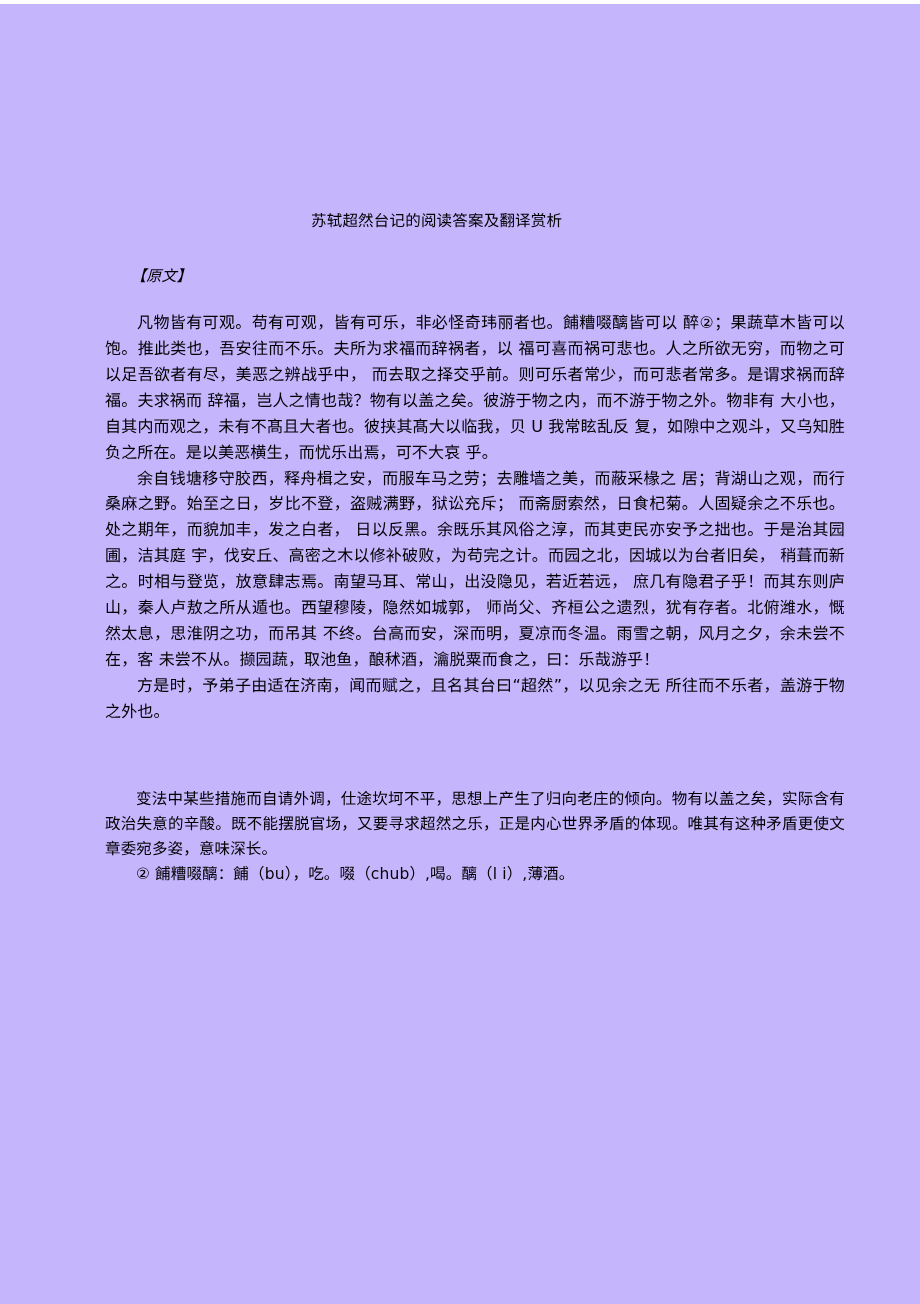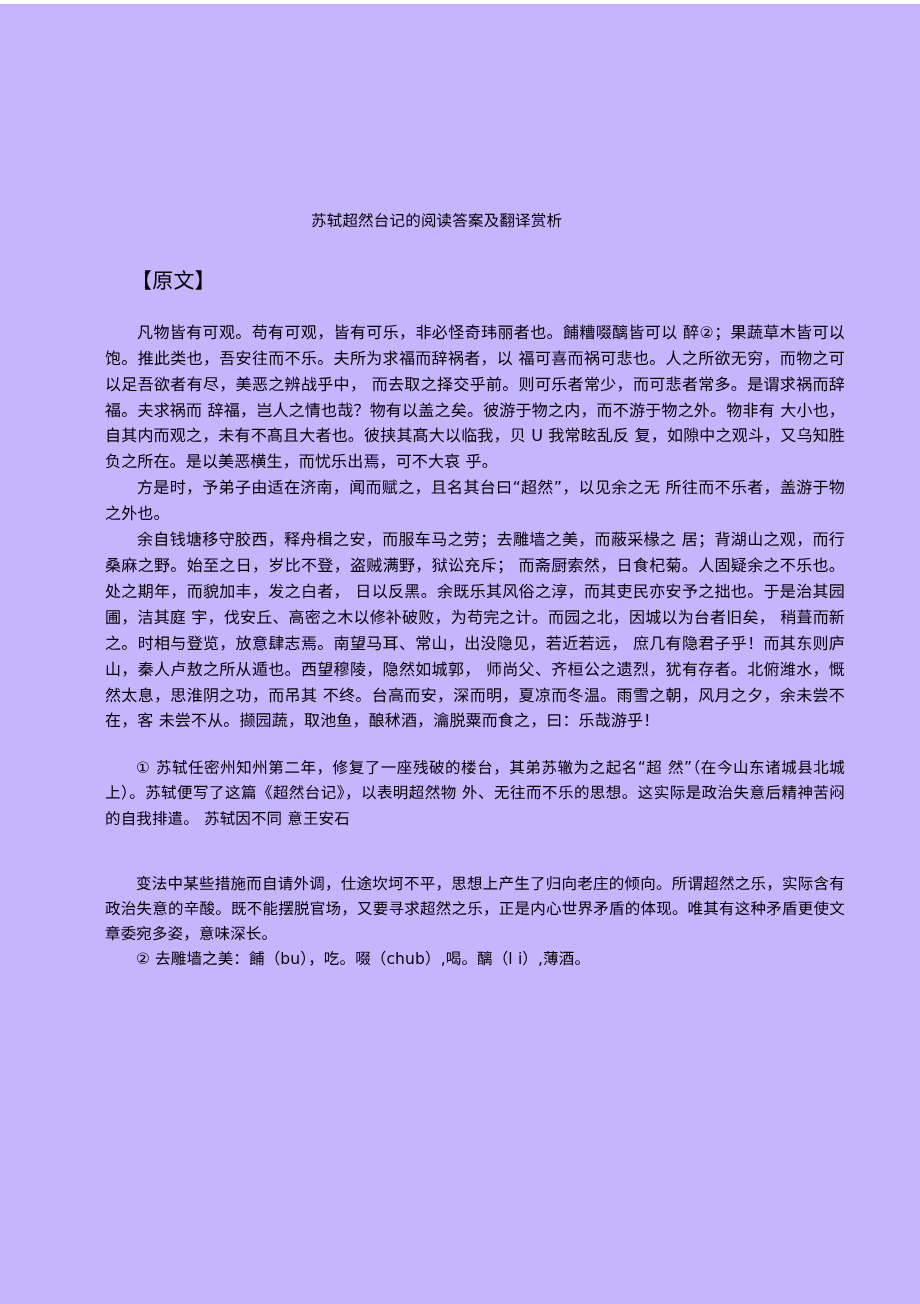--- a/index.html
+++ b/index.html
@@ -30,25 +30,26 @@
   .doc-title {
     font-size: 15.5px;
     line-height: 1.6;
     text-align: left;
     margin: 0 0 30px 0;
     padding-left: 206px;
     letter-spacing: 0.2px;
     white-space: nowrap;
   }
   .section-head {
-    font-size: 21px;
+    font-size: 15px;
     line-height: 1.62;
     margin: 0 0 22px 0;
     padding-left: 26px;
     letter-spacing: 0.2px;
+    font-style: italic;
   }
   .section-head.tight {
     margin: 0;
   }
   p.body-par {
     font-size: 16px;
     line-height: 1.62;
     margin: 0;
     text-align: justify;
     text-justify: inter-character;
@@ -81,29 +82,28 @@
 
 <div class="page">
   <div class="content">
 
     <div class="doc-title">苏轼超然台记的阅读答案及翻译赏析</div>
 
     <div class="section-head">【原文】</div>
 
     <p class="body-par">凡物皆有可观。苟有可观，皆有可乐，非必怪奇玮丽者也。餔糟啜醨皆可以 醉②；果蔬草木皆可以饱。推此类也，吾安往而不乐。夫所为求福而辞祸者，以 福可喜而祸可悲也。人之所欲无穷，而物之可以足吾欲者有尽，美恶之辨战乎中， 而去取之择交乎前。则可乐者常少，而可悲者常多。是谓求祸而辞福。夫求祸而 辞福，岂人之情也哉？物有以盖之矣。彼游于物之内，而不游于物之外。物非有 大小也，自其内而观之，未有不髙且大者也。彼挟其髙大以临我，贝 U 我常眩乱反 复，如隙中之观斗，又乌知胜负之所在。是以美恶横生，而忧乐出焉，可不大哀 乎。</p>
 
+    <p class="body-par">余自钱塘移守胶西，释舟楫之安，而服车马之劳；去雕墙之美，而蔽采椽之 居；背湖山之观，而行桑麻之野。始至之日，岁比不登，盗贼满野，狱讼充斥； 而斋厨索然，日食杞菊。人固疑余之不乐也。处之期年，而貌加丰，发之白者， 日以反黑。余既乐其风俗之淳，而其吏民亦安予之拙也。于是治其园圃，洁其庭 宇，伐安丘、高密之木以修补破败，为苟完之计。而园之北，因城以为台者旧矣， 稍葺而新之。时相与登览，放意肆志焉。南望马耳、常山，出没隐见，若近若远， 庶几有隐君子乎！而其东则庐山，秦人卢敖之所从遁也。西望穆陵，隐然如城郭， 师尚父、齐桓公之遗烈，犹有存者。北俯潍水，慨然太息，思淮阴之功，而吊其 不终。台高而安，深而明，夏凉而冬温。雨雪之朝，风月之夕，余未尝不在，客 未尝不从。撷园蔬，取池鱼，酿秫酒，瀹脱粟而食之，曰：乐哉游乎！</p>
+
     <p class="body-par">方是时，予弟子由适在济南，闻而赋之，且名其台曰“超然”，以见余之无 所往而不乐者，盖游于物之外也。</p>
-
-    <p class="body-par">余自钱塘移守胶西，释舟楫之安，而服车马之劳；去雕墙之美，而蔽采椽之 居；背湖山之观，而行桑麻之野。始至之日，岁比不登，盗贼满野，狱讼充斥； 而斋厨索然，日食杞菊。人固疑余之不乐也。处之期年，而貌加丰，发之白者， 日以反黑。余既乐其风俗之淳，而其吏民亦安予之拙也。于是治其园圃，洁其庭 宇，伐安丘、高密之木以修补破败，为苟完之计。而园之北，因城以为台者旧矣， 稍葺而新之。时相与登览，放意肆志焉。南望马耳、常山，出没隐见，若近若远， 庶几有隐君子乎！而其东则庐山，秦人卢敖之所从遁也。西望穆陵，隐然如城郭， 师尚父、齐桓公之遗烈，犹有存者。北俯潍水，慨然太息，思淮阴之功，而吊其 不终。台高而安，深而明，夏凉而冬温。雨雪之朝，风月之夕，余未尝不在，客 未尝不从。撷园蔬，取池鱼，酿秫酒，瀹脱粟而食之，曰：乐哉游乎！</p>
 
 
     <div class="gap-md"></div>
 
-    <p class="note-par">① 苏轼任密州知州第二年，修复了一座残破的楼台，其弟苏辙为之起名“超 然”（在今山东诸城县北城上）。苏轼便写了这篇《超然台记》，以表明超然物 外、无往而不乐的思想。这实际是政治失意后精神苦闷的自我排遣。 苏轼因不同 意王安石</p>
 
     <div class="gap-lg"></div>
 
-    <p class="note-par">变法中某些措施而自请外调，仕途坎坷不平，思想上产生了归向老庄的倾向。所谓超然之乐，实际含有政治失意的辛酸。既不能摆脱官场，又要寻求超然之乐，正是内心世界矛盾的体现。唯其有这种矛盾更使文章委宛多姿，意味深长。</p>
+    <p class="note-par">变法中某些措施而自请外调，仕途坎坷不平，思想上产生了归向老庄的倾向。物有以盖之矣，实际含有政治失意的辛酸。既不能摆脱官场，又要寻求超然之乐，正是内心世界矛盾的体现。唯其有这种矛盾更使文章委宛多姿，意味深长。</p>
 
-    <p class="footnote-line">② 去雕墙之美：餔（bu），吃。啜（chub）,喝。醨（l i）,薄酒。</p>
+    <p class="footnote-line">② 餔糟啜醨：餔（bu），吃。啜（chub）,喝。醨（l i）,薄酒。</p>
 
   </div>
 </div>
 
 </body></html>

